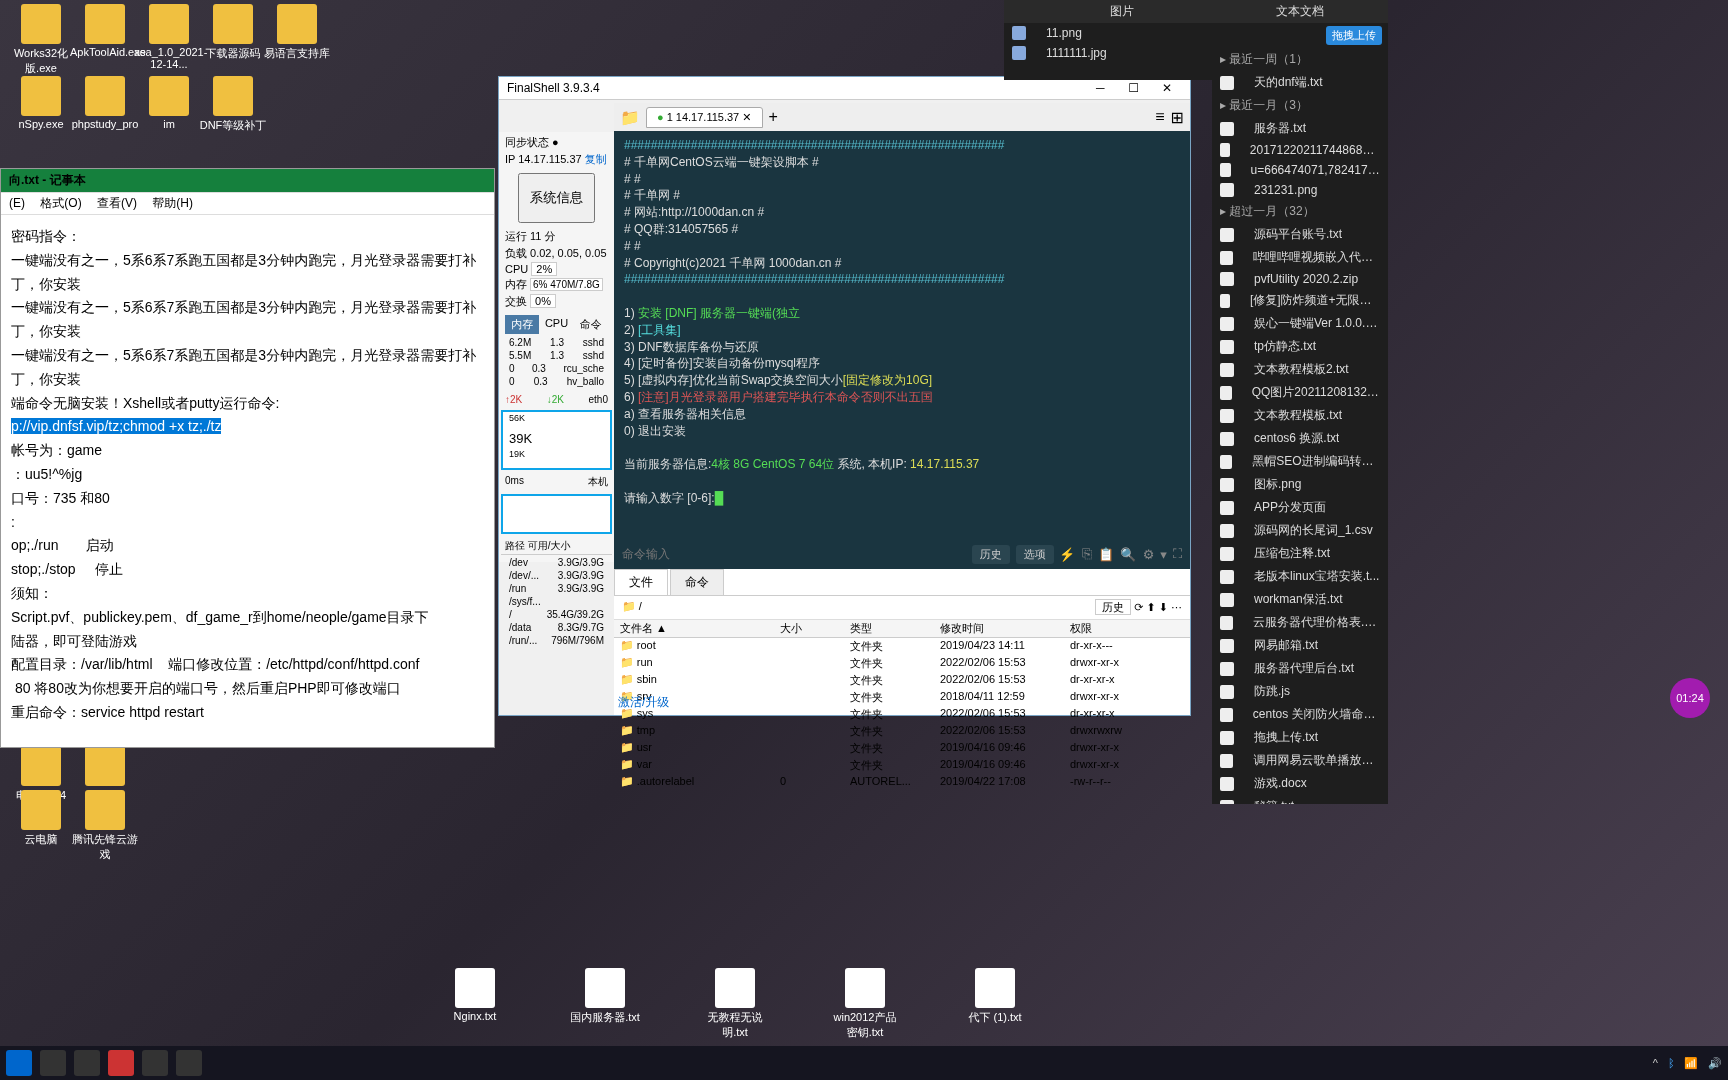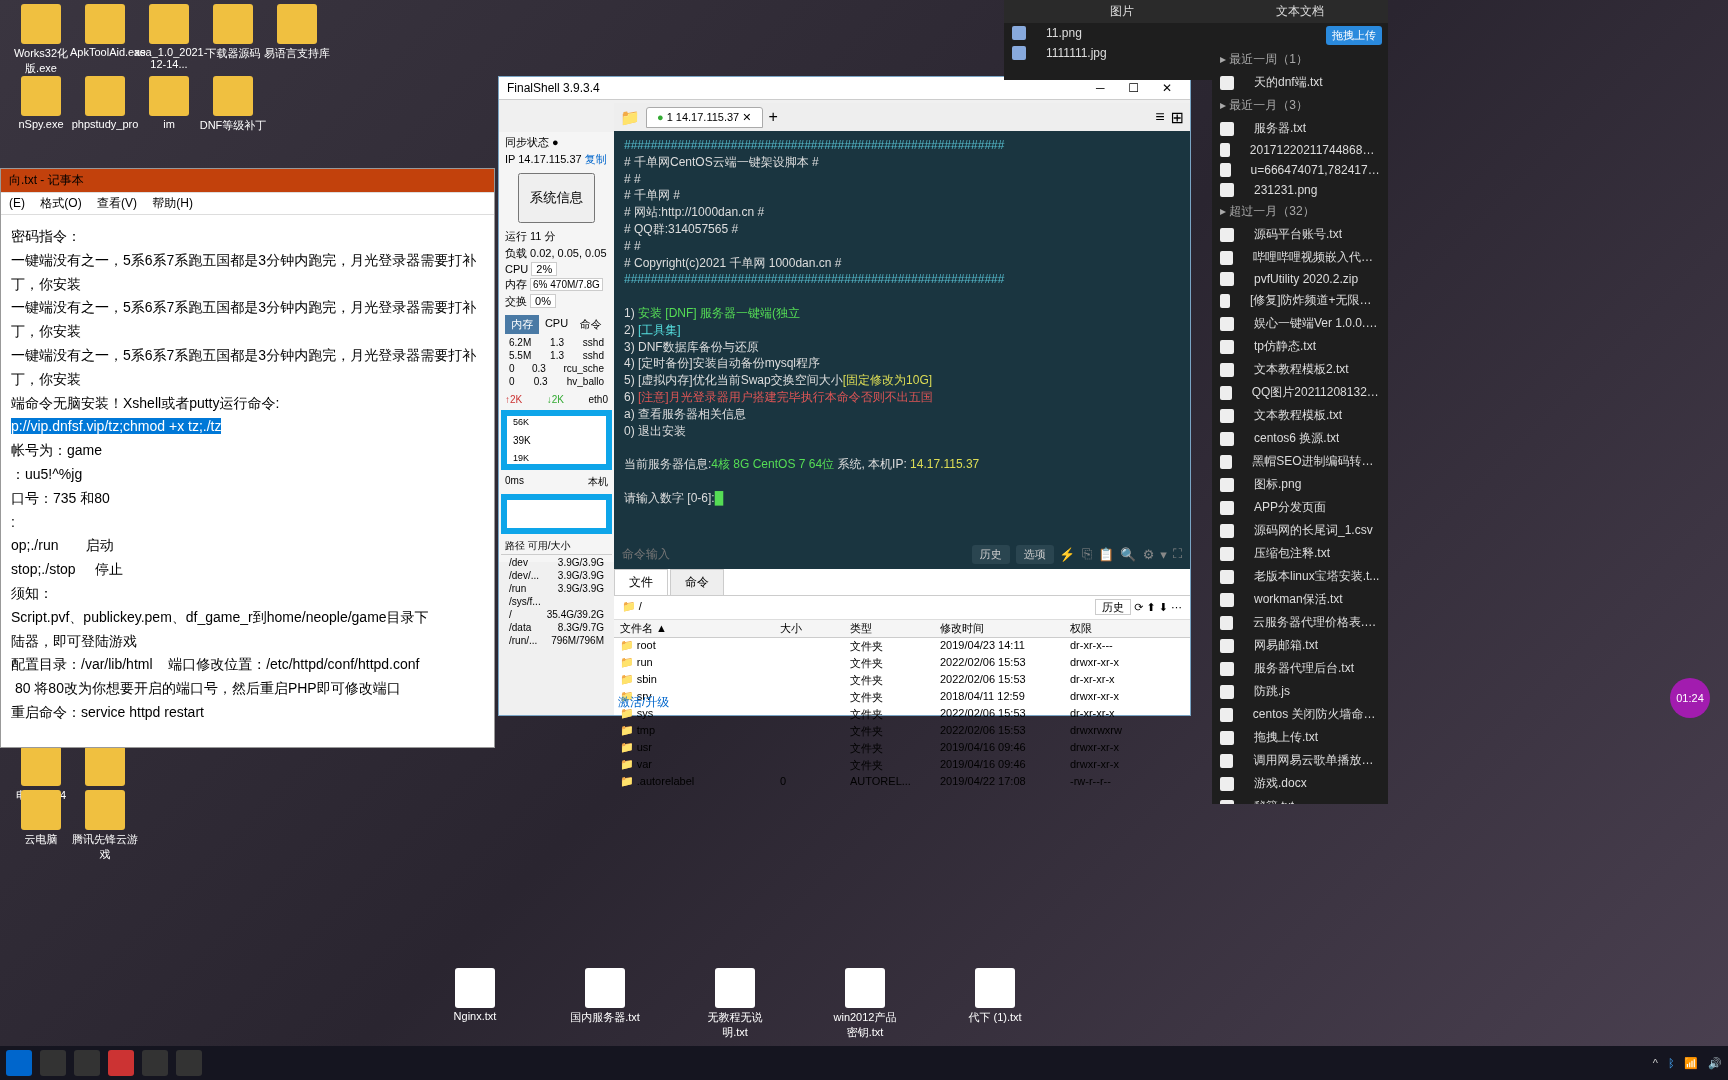--- a/index.html
+++ b/index.html
@@ -8,38 +8,38 @@
 
 .desktop { position: absolute; inset: 0; background: linear-gradient(135deg, #3a3540 0%, #2a2530 50%, #4a4050 100%); }
 
 
 .desktop-icon { position: absolute; width: 70px; text-align: center; color: #fff; font-size: 11px; }
 .desktop-icon .icn { width: 40px; height: 40px; margin: 0 auto 2px; background: #f0c040; border-radius: 3px; }
 .desktop-icon .icn.txt { background: #fff; }
 
 
 .notepad { position: absolute; left: 0; top: 168px; width: 495px; height: 580px; background: #fff; border: 1px solid #999; }
-.notepad-title { background: #c2410c; padding: 3px 8px; font-size: 12px; color: #000; border-bottom: 1px solid #ddd; }
+.notepad-title { background: #15803d; padding: 3px 8px; font-size: 12px; color: #000; border-bottom: 1px solid #ddd; font-weight: bold; }
 .notepad-menu { padding: 2px 8px; font-size: 12px; color: #000; border-bottom: 1px solid #ddd; }
 .notepad-menu span { margin-right: 12px; }
 .notepad-body { padding: 10px; font-size: 14px; color: #000; line-height: 1.7; white-space: pre-wrap; }
 .hl { background: #0078d7; color: #fff; }
 
 
 .finalshell { position: absolute; left: 498px; top: 76px; width: 693px; height: 640px; background: #f0f0f0; border: 1px solid #7aa5c5; }
 .fs-title { background: #fff; padding: 4px 8px; font-size: 12px; display: flex; justify-content: space-between; border-bottom: 1px solid #ccc; }
 .fs-title .ctrls span { display: inline-block; width: 30px; text-align: center; cursor: pointer; }
 .fs-left { position: absolute; left: 0; top: 55px; width: 115px; height: 430px; background: #f5f5f5; font-size: 11px; padding: 2px; }
 .fs-left div { padding: 1px 4px; }
 .fs-stat-tabs { display: flex; margin-top: 4px; }
 .fs-stat-tabs span { flex: 1; text-align: center; padding: 2px; font-size: 11px; }
 .fs-stat-tabs .active { background: #4a7aa5; color: #fff; }
 .fs-proc { font-size: 10px; }
 .fs-proc-row { display: flex; justify-content: space-between; padding: 1px 2px; }
-.fs-chart { height: 60px; background: #fff; border: 6px solid #0ea5e9; margin: 4px 0; position: relative; }
+.fs-chart { height: 60px; background: #fff; border: 2px solid #0ea5e9; margin: 4px 0; position: relative; }
 .fs-fs { font-size: 10px; }
 .fs-fs-row { display: flex; justify-content: space-between; padding: 0 2px; }
 
 .fs-tabs { position: absolute; left: 115px; top: 26px; right: 0; height: 28px; background: #eee; display: flex; align-items: center; padding: 0 6px; gap: 6px; }
 .fs-tab { background: #fff; border: 1px solid #aaa; padding: 3px 10px; font-size: 11px; border-radius: 3px 3px 0 0; }
 .fs-tab .dot { color: #3a3; }
 
 .terminal { position: absolute; left: 115px; top: 54px; right: 0; height: 408px; background: #1a3540; color: #cde; font-family: Consolas, monospace; font-size: 12px; padding: 6px 10px; line-height: 1.4; overflow: hidden; }
 .terminal .border { color: #5bc; }
 .terminal .g { color: #5d5; }
@@ -205,21 +205,21 @@
           <span>hv_ballo</span>
         </div>
       </div>
     <div style="display:flex;justify-content:space-between;font-size:10px;margin-top:4px">
       <span style="color:#c33">↑2K</span>
       <span style="color:#3a3">↓2K</span>
       <span>eth0</span>
     </div>
     <div class="fs-chart">
       <div style="position:absolute;left:2px;top:0;font-size:9px">56K</div>
-      <div style="position:absolute;left:2px;top:18px;font-size:10px">39K</div>
+      <div style="position:absolute;left:2px;top:18px;font-size:13px">39K</div>
       <div style="position:absolute;left:2px;top:36px;font-size:9px">19K</div>
     </div>
     <div style="display:flex;justify-content:space-between;font-size:10px">
       <span>0ms</span>
       <span>本机</span>
     </div>
     <div class="fs-chart" style="height:40px"></div>
     <div style="font-size:10px;border-bottom:1px solid #ccc">路径    可用/大小</div>
     <div class="fs-fs" id="fs-routes">
         <div class="fs-fs-row">

